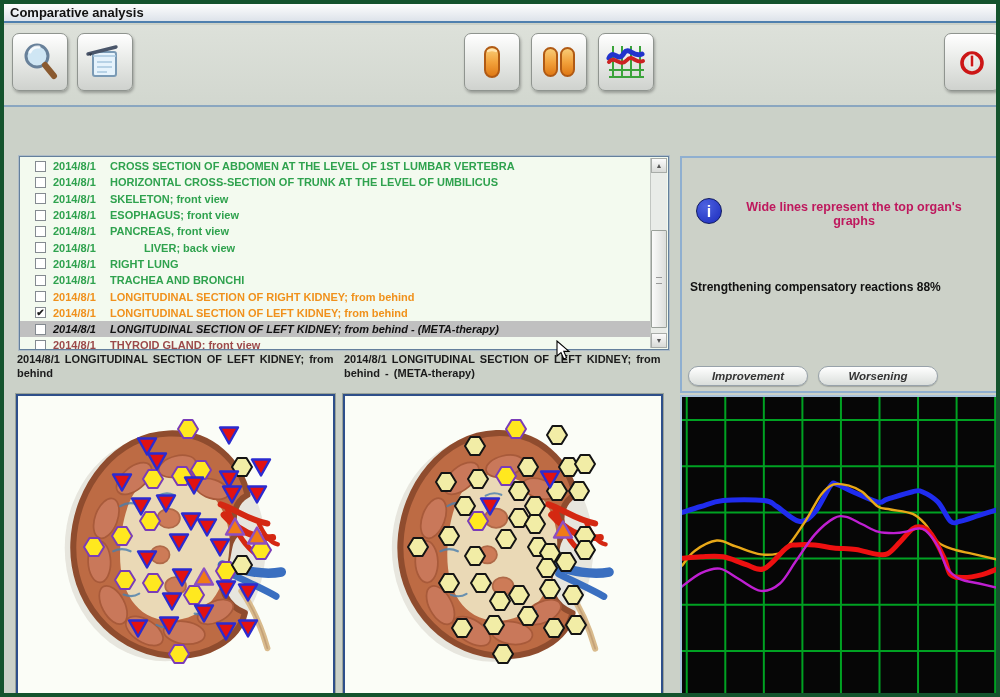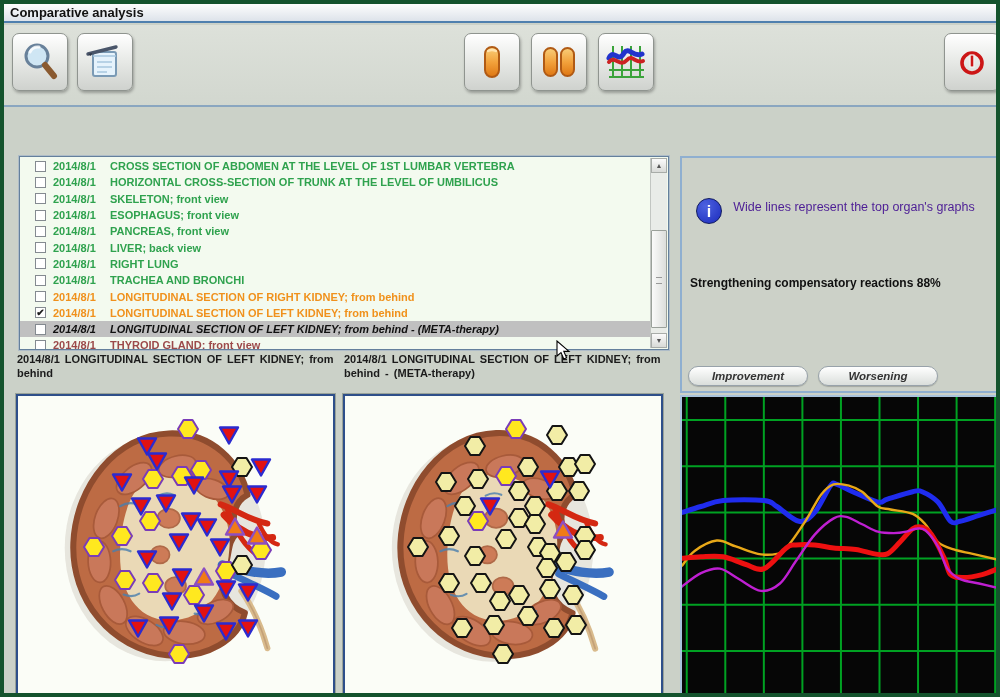--- a/index.html
+++ b/index.html
@@ -52,21 +52,21 @@
   .caption.c-left { left:13px; width:322px; }
   .caption.c-right { left:340px; width:318px; }
 
   
   .info-panel { position:absolute; left:676px; top:152px; width:320px; height:237px;
     background:#ccd1c8; border:2px solid #8fafd0; }
   .info-head { display:flex; align-items:flex-start; margin:40px 14px 0 14px; }
   .info-icon { width:26px; height:26px; border-radius:50%; flex:none;
     background:radial-gradient(circle at 35% 30%,#4d62e0,#1b2bbd); border:1px solid #101a60;
     color:#fff; font-weight:bold; font-size:16px; text-align:center; line-height:25px; }
-  .info-note { flex:1; text-align:center; font-size:12.5px; font-weight:normal; color:#4c1d95; padding:2px 4px 0 6px; }
+  .info-note { flex:1; text-align:center; font-size:12.5px; font-weight:bold; color:#be185d; padding:2px 4px 0 6px; }
   .info-status { margin:52px 8px 0 8px; font-size:12px; font-weight:bold; color:#111; }
   .ip-buttons { position:absolute; left:6px; right:60px; bottom:5px; display:flex; gap:10px; }
   .ip-btn { flex:1; height:20px; border-radius:10px; border:1px solid #98a2aa;
     background:linear-gradient(180deg,#ffffff,#dadedb); font-family:inherit;
     font-size:11.5px; font-weight:bold; color:#333; cursor:pointer; box-shadow:0 1px 1px rgba(0,0,0,.2);font-style:italic; }
 
   
   .img-panel { position:absolute; top:390px; height:301px; background:#fbfdf7;
     border:2px solid #2e4f8a; box-shadow:0 0 0 1px #99a299; }
   #img-left { left:12px; width:319px; }
@@ -212,21 +212,21 @@
           <span class="lb" style="color: rgb(47, 162, 78);">ESOPHAGUS; front view</span>
         </div>
         <div class="lrow">
           <span class="cb"></span>
           <span class="dt" style="color: rgb(47, 162, 78);">2014/8/1</span>
           <span class="lb" style="color: rgb(47, 162, 78);">PANCREAS,  front  view</span>
         </div>
         <div class="lrow">
           <span class="cb"></span>
           <span class="dt" style="color: rgb(47, 162, 78);">2014/8/1</span>
-          <span class="lb" style="color: rgb(47, 162, 78);">LIVER; back view</span>
+          <span class="lb" style="color: rgb(47, 162, 78); margin-left: 34px;">LIVER; back view</span>
         </div>
         <div class="lrow">
           <span class="cb"></span>
           <span class="dt" style="color: rgb(47, 162, 78);">2014/8/1</span>
           <span class="lb" style="color: rgb(47, 162, 78);">RIGHT  LUNG</span>
         </div>
         <div class="lrow">
           <span class="cb"></span>
           <span class="dt" style="color: rgb(47, 162, 78);">2014/8/1</span>
           <span class="lb" style="color: rgb(47, 162, 78);">TRACHEA  AND  BRONCHI</span>

